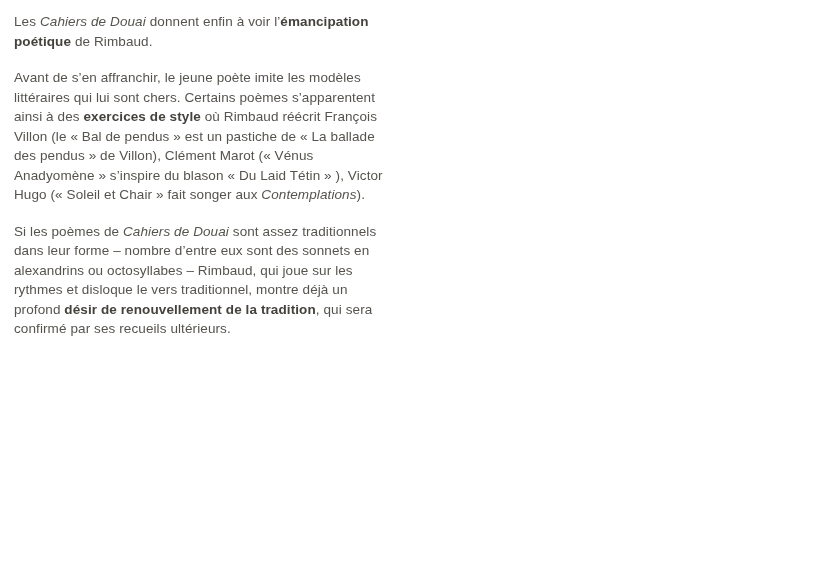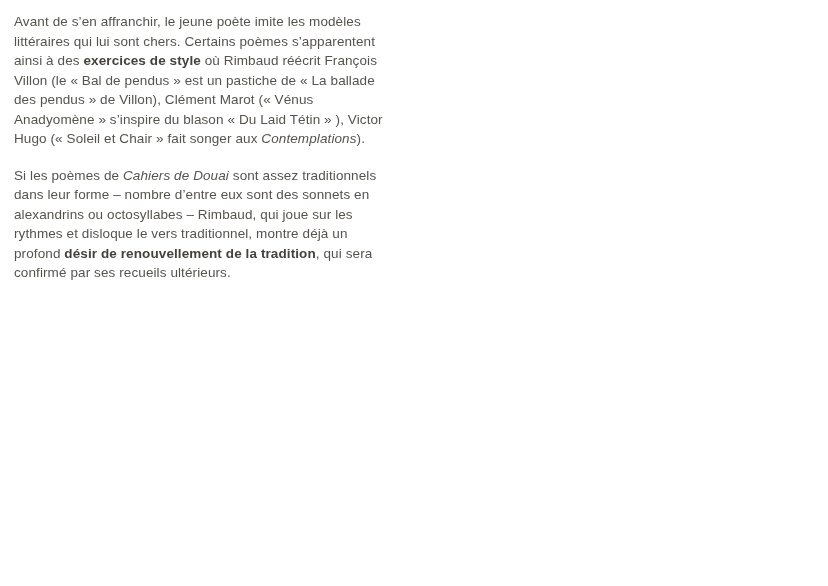--- a/index.html
+++ b/index.html
@@ -41,19 +41,20 @@
   .it { font-style: italic; }
   .b  { font-weight: 700; }
 </style>
 </head>
 <body>
 
 <main class="page">
   <article class="article">
 
 
+    <p class="para" style="color: rgb(86, 83, 78);"><span>Les </span><span class="it">Cahiers de Douai</span><span> donnent enfin à voir l’</span><span class="b" style="color: rgb(69, 66, 61);">émancipation poétique</span><span> de Rimbaud.</span></p>
 
     <p class="para" style="color: rgb(86, 83, 78);"><span>Avant de s’en affranchir, le jeune poète imite les modèles littéraires qui lui sont chers. Certains poèmes s’apparentent ainsi à des </span><span class="b" style="color: rgb(69, 66, 61);">exercices de style</span><span> où Rimbaud réécrit François Villon (le « Bal de pendus » est un pastiche de « La ballade des pendus » de Villon), Clément Marot (« Vénus Anadyomène » s’inspire du blason « Du Laid Tétin » ), Victor Hugo (« Soleil et Chair » fait songer aux </span><span class="it">Contemplations</span><span>).</span></p>
 
     <p class="para" style="color: rgb(86, 83, 78);"><span>Si les poèmes de </span><span class="it">Cahiers de Douai</span><span> sont assez traditionnels dans leur forme – nombre d’entre eux sont des sonnets en alexandrins ou octosyllabes – Rimbaud, qui joue sur les rythmes et disloque le vers traditionnel, montre déjà un profond </span><span class="b" style="color: rgb(69, 66, 61);">désir de renouvellement de la tradition</span><span>, qui sera confirmé par ses recueils ultérieurs.</span></p>
 
   </article>
 </main>
 
 </body></html>

